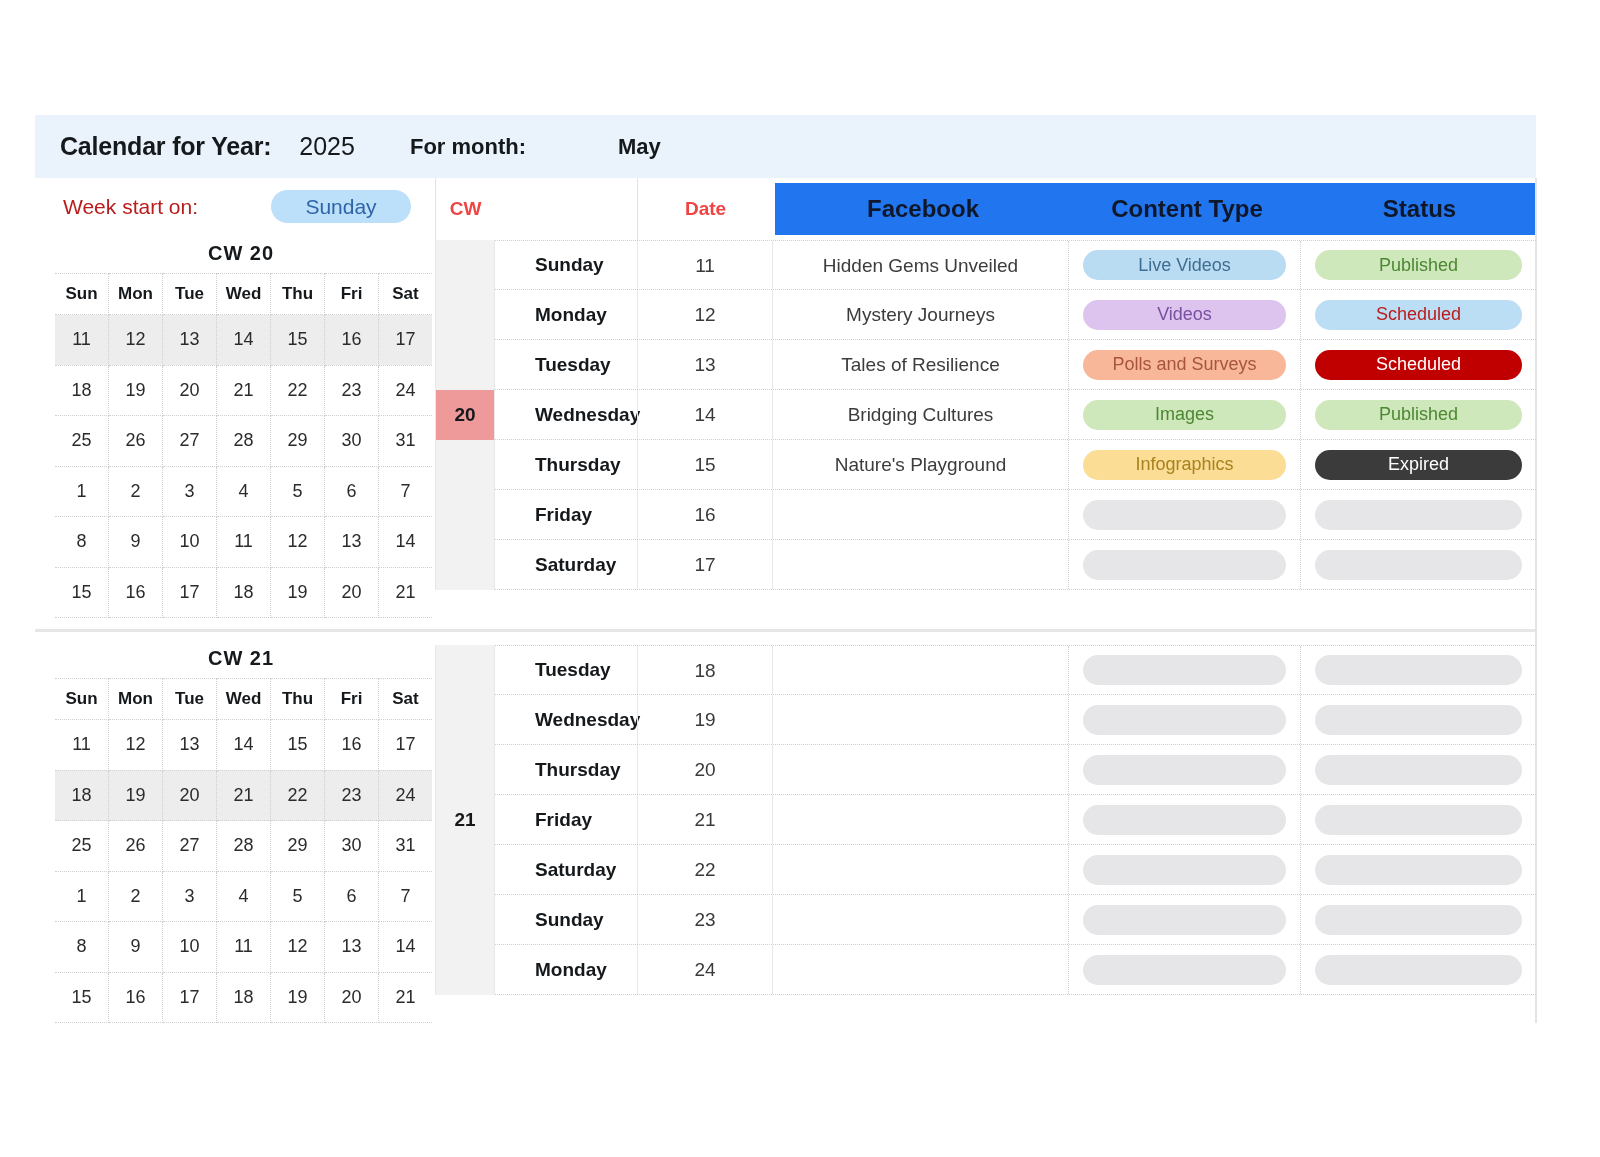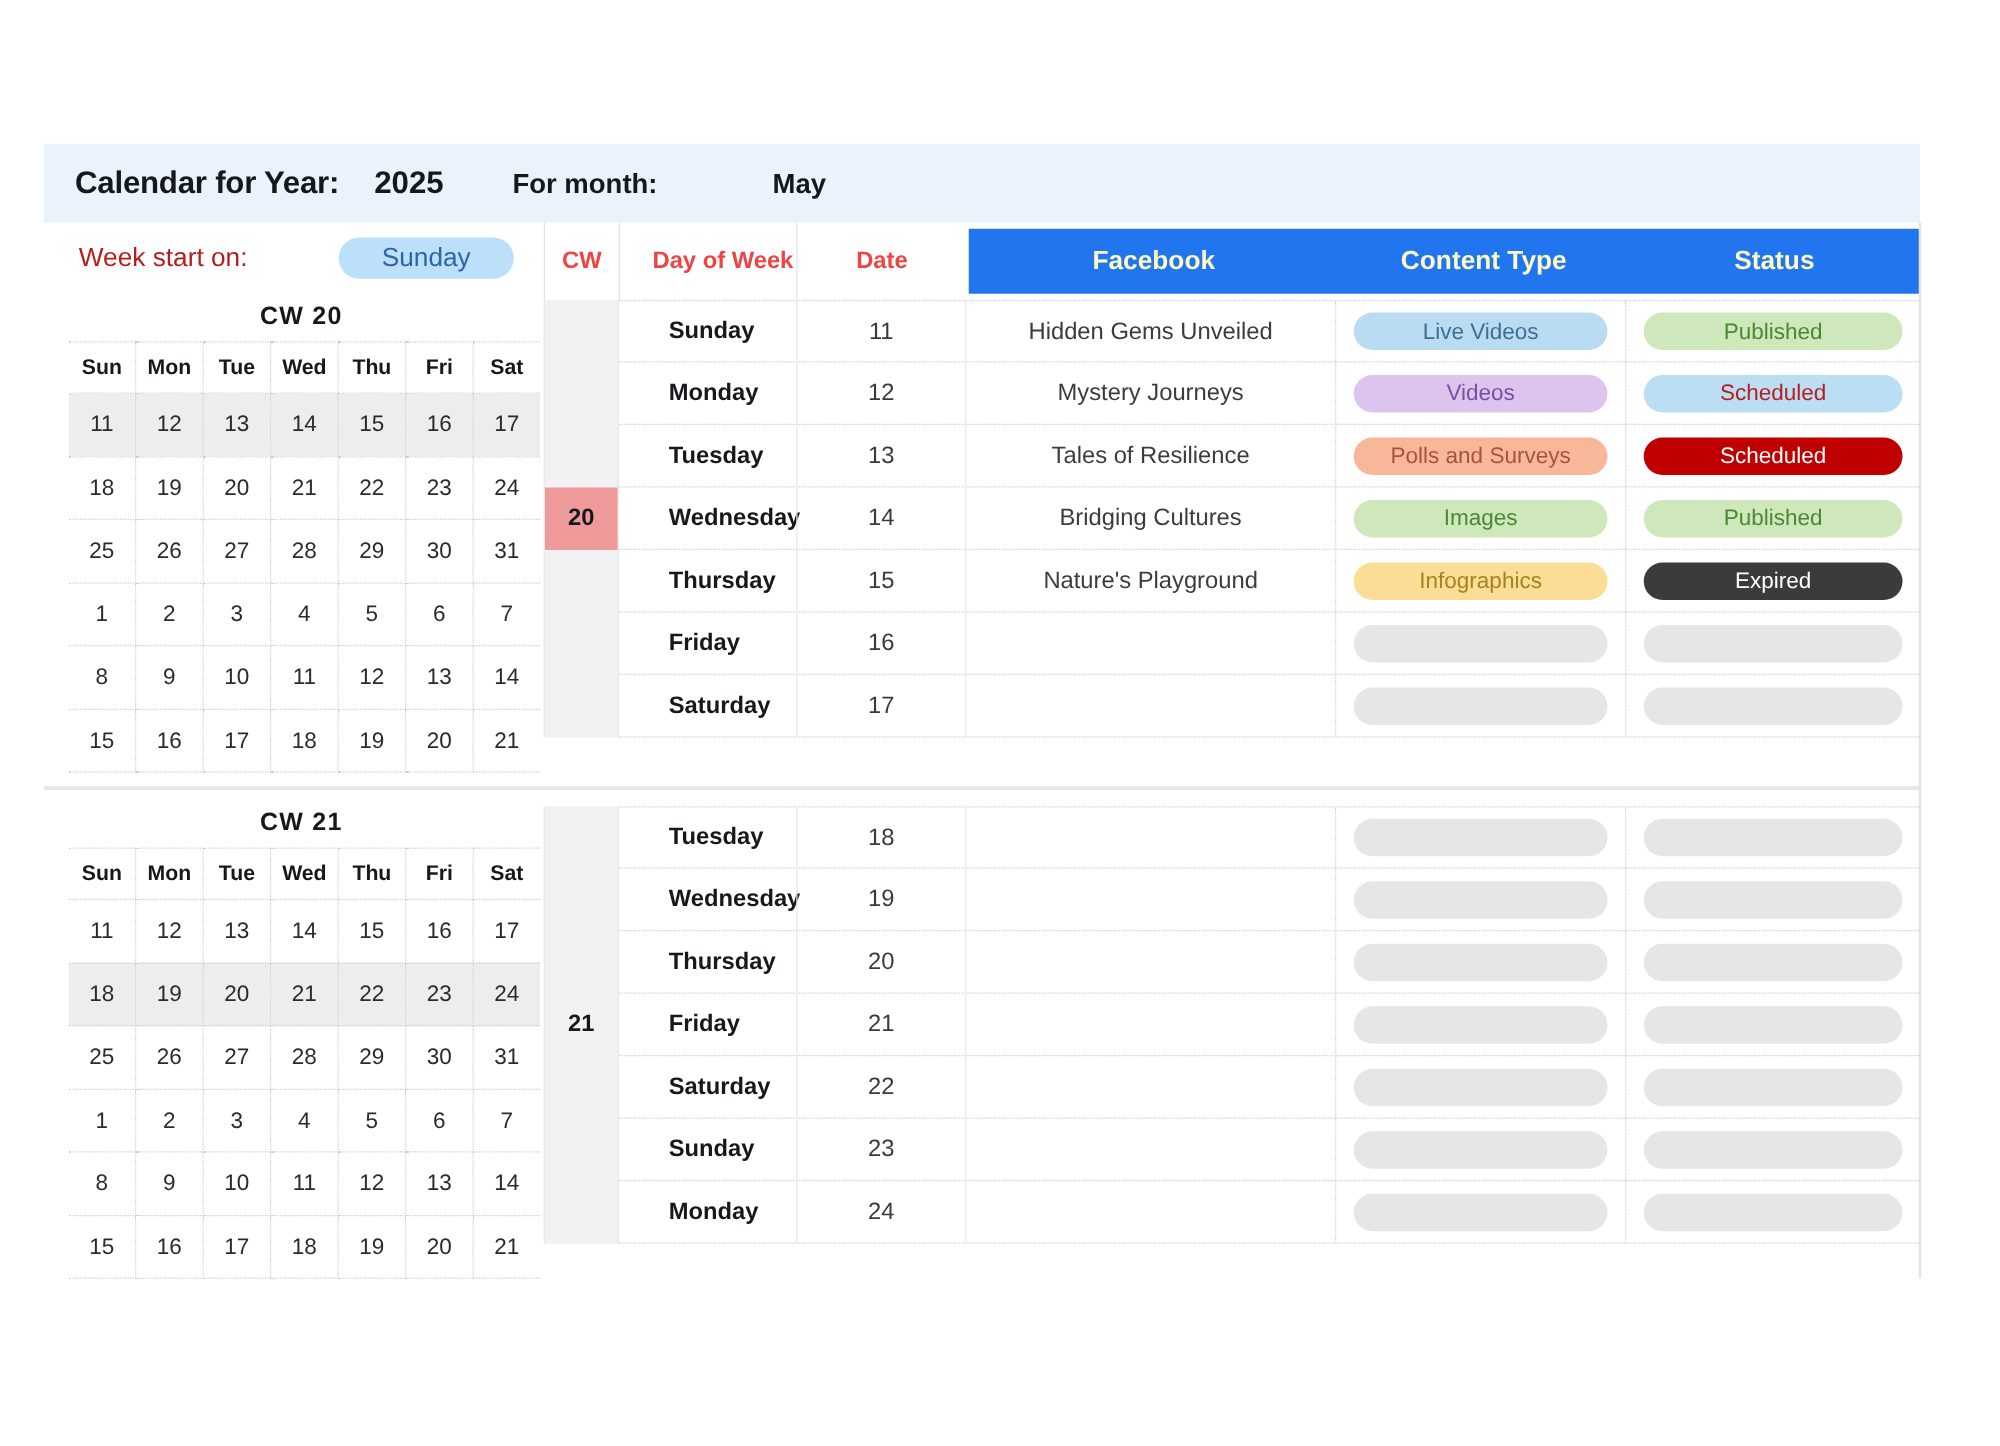--- a/index.html
+++ b/index.html
@@ -35,21 +35,21 @@
   .title-label {
     margin-left: 25px;
     font-size: 25px;
     font-weight: bold;
     color: #15191c;
     letter-spacing: -0.2px;
   }
   .title-year {
     margin-left: 28px;
     font-size: 25px;
-    font-weight: bold;
+    font-weight: normal;
     color: #15191c;
   }
   .month-label {
     margin-left: 55px;
     font-size: 22px;
     font-weight: bold;
     color: #15191c;
   }
   .month-value {
     margin-left: 92px;
@@ -113,23 +113,23 @@
     top: 5px;
     width: 761px;
     height: 52px;
     background: #2176ef;
     display: flex;
   }
   .blue-head > div {
     display: flex;
     align-items: center;
     justify-content: center;
-    font-size: 21px;
-    font-weight: bold;
-    color: #fef9c3;
+    font-size: 24px;
+    font-weight: bold;
+    color: #0f172a;
   }
   .bh-fb     { width: 296px; }
   .bh-ct     { width: 232px; }
   .bh-status { width: 233px; }
 
   
   .block {
     position: absolute;
     left: 35px;
     width: 1501px;
@@ -296,21 +296,20 @@
     <span class="title-year">2025</span>
     <span class="month-label">For month:</span>
     <span class="month-value">May</span>
   </div>
 
   <div class="subheader">
     <span class="week-start-label">Week start on:</span>
     <div class="weekstart-pill">Sunday</div>
 
     <div class="hdr-cw">CW</div>
-    <div class="hdr-dow">Day of Week</div>
     <div class="hdr-date">Date</div>
 
     <div class="blue-head">
       <div class="bh-fb">Facebook</div>
       <div class="bh-ct">Content Type</div>
       <div class="bh-status">Status</div>
     </div>
   </div>
 
   <div class="block-divider"></div>

